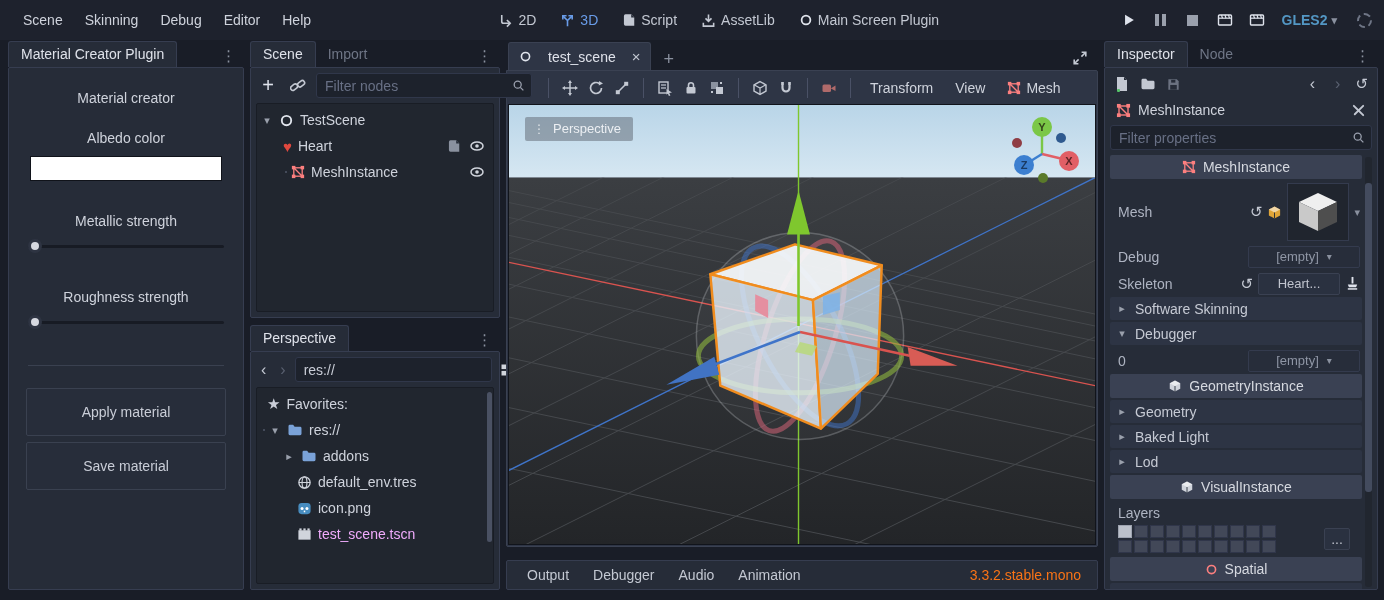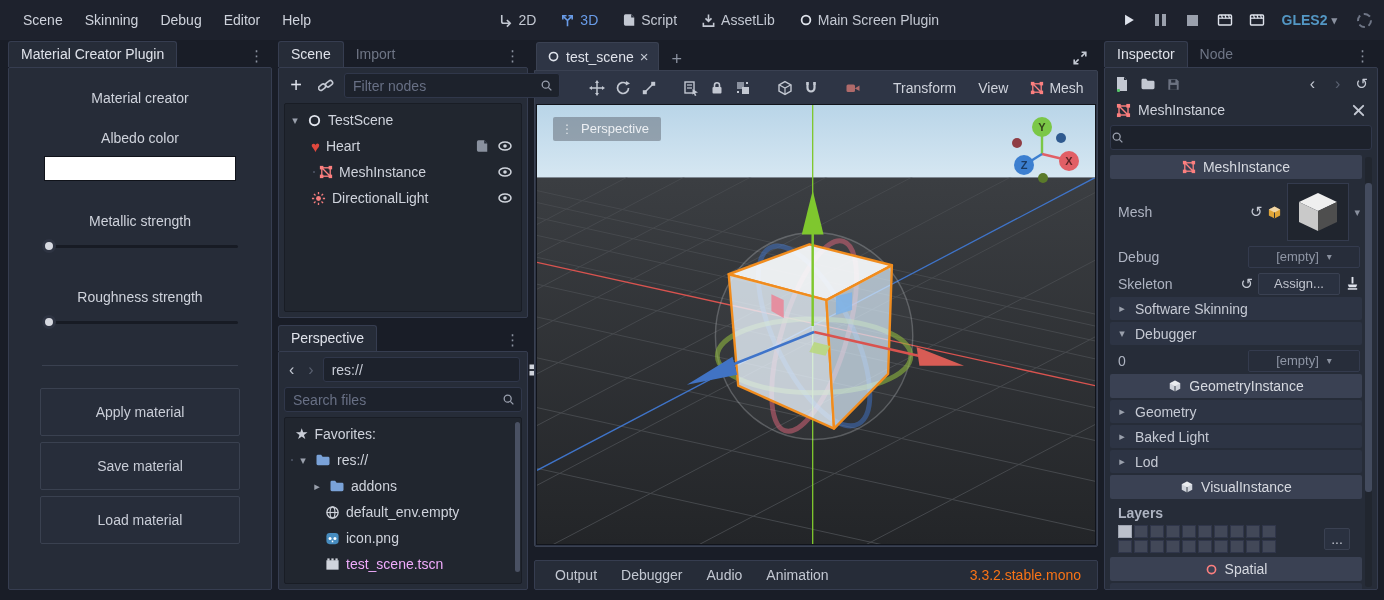--- a/index.html
+++ b/index.html
@@ -32,21 +32,21 @@
   .tab { padding:4px 12px 5px; font-size:14px; border-radius:3px 3px 0 0; }
   .tab.active { background:#262c38; color:#dfe2ea; border:1px solid #363d50; border-bottom:none; }
   .tab.dim { color:#6f7686; }
   .dots-menu { margin-left:auto; color:#8a919f; font-size:15px; padding:2px 8px; }
   .inset { background:#21262f; border:1px solid #191d25; border-radius:2px; }
   .tinput { position:relative; display:flex; align-items:center; background:#1d222c; border:1px solid #30374a; border-radius:3px; height:25px; }
   .tinput input { flex:1; background:transparent; border:none; outline:none; color:#c9cdd7; font:inherit; padding:0 6px 0 8px; min-width:0; }
   .tinput input::placeholder { color:#687085; }
   .tinput .mag { margin-right:6px; flex:none; }
   
-  .dock-left { width:264px; display:flex; flex-direction:column; }
+  .dock-left { width:236px; display:flex; flex-direction:column; }
   .dock-left .panel { flex:1; display:flex; flex-direction:column; align-items:center; padding:22px 18px 0; }
   .mc-heading { color:#cfd3dc; margin-bottom:24px; }
   .mc-label { color:#cfd3dc; margin-bottom:10px; }
   .albedo-rect { width:192px; height:25px; background:#ffffff; border:1px solid #10131a; margin-bottom:32px; }
   .slider { position:relative; width:196px; height:14px; margin-bottom:36px; }
   .slider .track { position:absolute; left:0; right:0; top:6px; height:3px; background:#171b24; border-radius:2px; }
   .slider .handle { position:absolute; left:0; top:0; width:14px; height:14px; border-radius:50%; background:#d6d9e0; border:3px solid #2e3442; }
   .sep-line { width:196px; height:1px; background:#3a4150; margin:0 0 22px; }
   .mc-btn { width:200px; height:48px; background:#272d3a; border:1px solid #3a4150; border-radius:2px; color:#c9cdd7; font:inherit; margin-bottom:6px; }
   
@@ -65,21 +65,21 @@
   .sel-row { position:absolute; left:2px; right:2px; top:0; bottom:0; background:#424a5d; border:1px solid #5b6377; border-radius:2px; z-index:0; }
   .trow > * { position:relative; z-index:1; }
   .scene-link { color:#f0abfc; }
   .vscroll { position:absolute; right:1px; top:4px; width:5px; border-radius:3px; background:#4a5163; }
   .navrow { display:flex; align-items:center; gap:4px; }
   .navarrow { color:#c3c8d2; font-size:16px; padding:0 5px; }
   .navarrow.dim { color:#596070; }
   
   .center { flex:1; display:flex; flex-direction:column; min-width:0; }
   .scene-tabbar { height:30px; display:flex; align-items:flex-end; padding-left:2px; }
-  .scene-tab { display:flex; align-items:center; gap:6px; background:#2e3545; border:1px solid #3a4152; border-bottom:none; border-radius:3px 3px 0 0; padding:5px 10px; color:#dfe2ea; }
+  .scene-tab { display:flex; align-items:center; gap:16px; background:#2e3545; border:1px solid #3a4152; border-bottom:none; border-radius:3px 3px 0 0; padding:5px 10px; color:#dfe2ea; }
   .newtab { color:#8a919f; font-size:18px; padding:0 12px; }
   .expand-btn { margin-left:auto; padding:0 10px 4px; }
   .vp-wrap { flex:1; display:flex; flex-direction:column; background:#2e3545; border:1px solid #3a4152; border-radius:0 2px 2px 2px; min-height:0; }
   .vp-toolbar { height:33px; display:flex; align-items:center; gap:2px; padding:0 8px; }
   .vp-toolbar .sep { width:1px; height:20px; background:#4a5166; margin:0 7px; }
   .menu-btn { padding:4px 10px; color:#cfd3dc; display:flex; align-items:center; gap:5px; }
   .viewport { flex:1; position:relative; margin:0 1px 1px; border:1px solid #11141b; overflow:hidden; }
   .viewport > svg.scene3d { position:absolute; inset:0; width:100%; height:100%; }
   .persp-btn { position:absolute; left:16px; top:12px; background:rgba(110,120,132,0.6); color:#eceff3; font-size:13px; padding:4px 12px 5px 8px; border-radius:2px; display:flex; gap:8px; align-items:center; }
   .persp-dots { font-size:12px; color:#e3e6ea; letter-spacing:0; }
@@ -97,21 +97,21 @@
   .sect-hdr { background:#3a4153; border-radius:2px; height:24px; display:flex; align-items:center; justify-content:center; gap:7px; color:#d6d9e0; margin-bottom:2px; }
   .grp-row { background:#2d3444; border-radius:2px; height:23px; display:flex; align-items:center; gap:7px; color:#c6cad4; padding:0 6px; margin-bottom:2px; }
   .prop-row { display:flex; align-items:center; min-height:27px; padding:1px 2px 1px 8px; gap:4px; }
   .prop-name { color:#aeb4c2; flex:1; }
   .prop-val { display:flex; align-items:center; gap:5px; }
   .empty-dd { width:112px; height:22px; background:#272d3a; border:1px solid #343b4e; border-radius:2px; color:#8f96a5; display:flex; align-items:center; justify-content:center; gap:8px; font-size:13px; }
   .empty-dd .caret { font-size:10px; }
   .assign-btn { width:82px; height:22px; background:#2a3140; border:1px solid #3a4152; border-radius:2px; color:#c0c4ce; font-size:13px; display:flex; align-items:center; justify-content:center; }
   .mesh-thumb { width:62px; height:58px; background:#20252e; border:1px solid #343b4e; display:flex; align-items:center; justify-content:center; }
   .revert { color:#c3c8d2; font-size:15px; }
-  .layers-label { color:#aeb4c2; padding:4px 2px 4px 8px;font-weight:bold; }
+  .layers-label { color:#aeb4c2; padding:4px 2px 4px 8px; }
   .layer-grid-row { display:flex; align-items:center; gap:10px; padding-left:8px; margin-bottom:4px; }
   .layer-grid { display:grid; grid-template-columns:repeat(10,14px); grid-auto-rows:13px; gap:2px; }
   .lcell { background:#424858; border:1px solid #30364a; }
   .lcell.checked { background:#bcc1cb; border-color:#9da3b0; }
   .more-btn { width:26px; height:22px; background:#2a3140; border:1px solid #3a4152; border-radius:2px; color:#c0c4ce; display:flex; align-items:center; justify-content:center; margin-left:38px; }
   .insp-vscroll { position:absolute; right:0; top:2px; bottom:2px; width:7px; background:#21262f; border-radius:3px; }
   .insp-vscroll .thumb { position:absolute; left:0; right:0; top:6%; height:72%; background:#434b5e; border-radius:3px; }
 </style>
 </head>
 <body>
@@ -275,21 +275,20 @@
           <div class="handle"></div>
       </div>
       <div class="mc-label">Roughness strength</div>
       <div class="slider">
         <div class="track"></div>
           <div class="handle"></div>
       </div>
       <div class="sep-line"></div>
       <button class="mc-btn">Apply material</button>
       <button class="mc-btn">Save material</button>
-      <button class="mc-btn">Load material</button>
     </div>
   </div>
 
   <div class="dock-scene">
     <div class="scene-panel">
       <div class="tabstrip">
         <div class="tab active">Scene</div>
         <div class="tab dim">Import</div>
         <div class="dots-menu">⋮</div>
       </div>
@@ -359,35 +358,20 @@
               </span>
             <span class="lbl">MeshInstance</span>
             <span class="right-icons">
               <span style="color:#d0d4dc">
                   <svg class="i" width="16" height="16">
                     <use href="#sym-eye"></use>
                   </svg>
                 </span>
             </span>
           </div>
-          <div class="trow indent1">
-            <span style="color:#f57d7d">
-                <svg class="i" width="15" height="15">
-                  <use href="#sym-sun"></use>
-                </svg>
-              </span>
-            <span class="lbl">DirectionalLight</span>
-            <span class="right-icons">
-              <span style="color:#d0d4dc">
-                  <svg class="i" width="16" height="16">
-                    <use href="#sym-eye"></use>
-                  </svg>
-                </span>
-            </span>
-          </div>
         </div>
       </div>
     </div>
 
     <div class="fs-panel">
       <div class="tabstrip">
         <div class="tab active">Perspective</div>
         <div class="dots-menu">⋮</div>
       </div>
       <div class="panel">
@@ -397,28 +381,20 @@
           <div class="tinput" style="flex:1">
             <input value="res://" style="">
           </div>
           <div class="toolbtn">
             <svg class="i" width="16" height="16" viewBox="0 0 16 16">
                 <rect x="1.5" y="2.5" width="13" height="4.6" fill="#d0d4dc"></rect>
                 <rect x="1.5" y="8.9" width="13" height="4.6" fill="#d0d4dc"></rect>
               </svg>
           </div>
         </div>
-        <div class="tinput">
-          <input placeholder="Search files" style="">
-          <span class="mag" style="color:#9aa0ae">
-              <svg class="i" width="13" height="13">
-                <use href="#sym-mag"></use>
-              </svg>
-            </span>
-        </div>
         <div class="tree inset">
           <div class="trow" style="padding-left:10px">
             <span style="color:#c9cdd7;font-size:15px;">★</span>
             <span class="lbl">Favorites:</span>
           </div>
           <div class="trow">
             <span class="sel-row"></span>
             <span class="chev">▾</span>
             <span style="color:#7aa2d8">
                 <svg class="i" width="16" height="16">
@@ -437,21 +413,21 @@
             <span class="lbl">addons</span>
           </div>
           <div class="trow indent1" style="padding-left:40px">
             <span>
               <svg class="i" width="15" height="15" viewBox="0 0 16 16">
                   <circle cx="8" cy="8" r="6" fill="none" stroke="#d0d4dc" stroke-width="1.4"></circle>
                   <ellipse cx="8" cy="8" rx="2.6" ry="6" fill="none" stroke="#d0d4dc" stroke-width="1.2"></ellipse>
                   <line x1="2" y1="8" x2="14" y2="8" stroke="#d0d4dc" stroke-width="1.2"></line>
                 </svg>
             </span>
-            <span class="lbl">default_env.empty</span>
+            <span class="lbl">default_env.tres</span>
           </div>
           <div class="trow indent1" style="padding-left:40px">
             <span>
               <svg class="i" width="15" height="15" viewBox="0 0 16 16">
                   <rect x="1.5" y="2" width="13" height="12" rx="3.5" fill="#478cbf"></rect>
                   <circle cx="5.4" cy="8" r="1.6" fill="#fff"></circle>
                   <circle cx="10.6" cy="8" r="1.6" fill="#fff"></circle>
                   <rect x="7.2" y="10.2" width="1.6" height="1.8" fill="#fff"></rect>
                 </svg>
             </span>
@@ -734,20 +710,21 @@
           <svg class="i" width="15" height="15" viewBox="0 0 16 16">
               <g stroke="#c3c8d2" stroke-width="2" stroke-linecap="round">
                 <line x1="3" y1="3" x2="8" y2="8"></line>
                 <line x1="13" y1="3" x2="4" y2="12"></line>
                 <line x1="8" y1="8" x2="13" y2="13"></line>
               </g>
             </svg>
         </span>
       </div>
       <div class="tinput">
+        <input placeholder="Filter properties" style="">
         <span class="mag" style="color:#9aa0ae">
             <svg class="i" width="13" height="13">
               <use href="#sym-mag"></use>
             </svg>
           </span>
       </div>
 
       <div class="insp-scroll">
         <div class="sect-hdr">
           <span style="color:#fc7f7f">
@@ -785,21 +762,21 @@
               <span>[empty]</span>
               <span class="caret">▾</span>
             </span>
           </span>
         </div>
 
         <div class="prop-row">
           <span class="prop-name">Skeleton</span>
           <span class="prop-val">
             <span class="revert">↺</span>
-            <span class="assign-btn">Assign...</span>
+            <span class="assign-btn">Heart...</span>
             <span>
               <svg class="i" width="15" height="15" viewBox="0 0 16 16">
                   <path d="M8 1 v7" stroke="#dfe3ec" stroke-width="2"></path>
                   <path d="M3 9 h10 l-1.2 3 H4.2 Z" fill="#dfe3ec"></path>
                   <rect x="3" y="13" width="10" height="1.6" fill="#dfe3ec"></rect>
                 </svg>
             </span>
           </span>
         </div>
 

